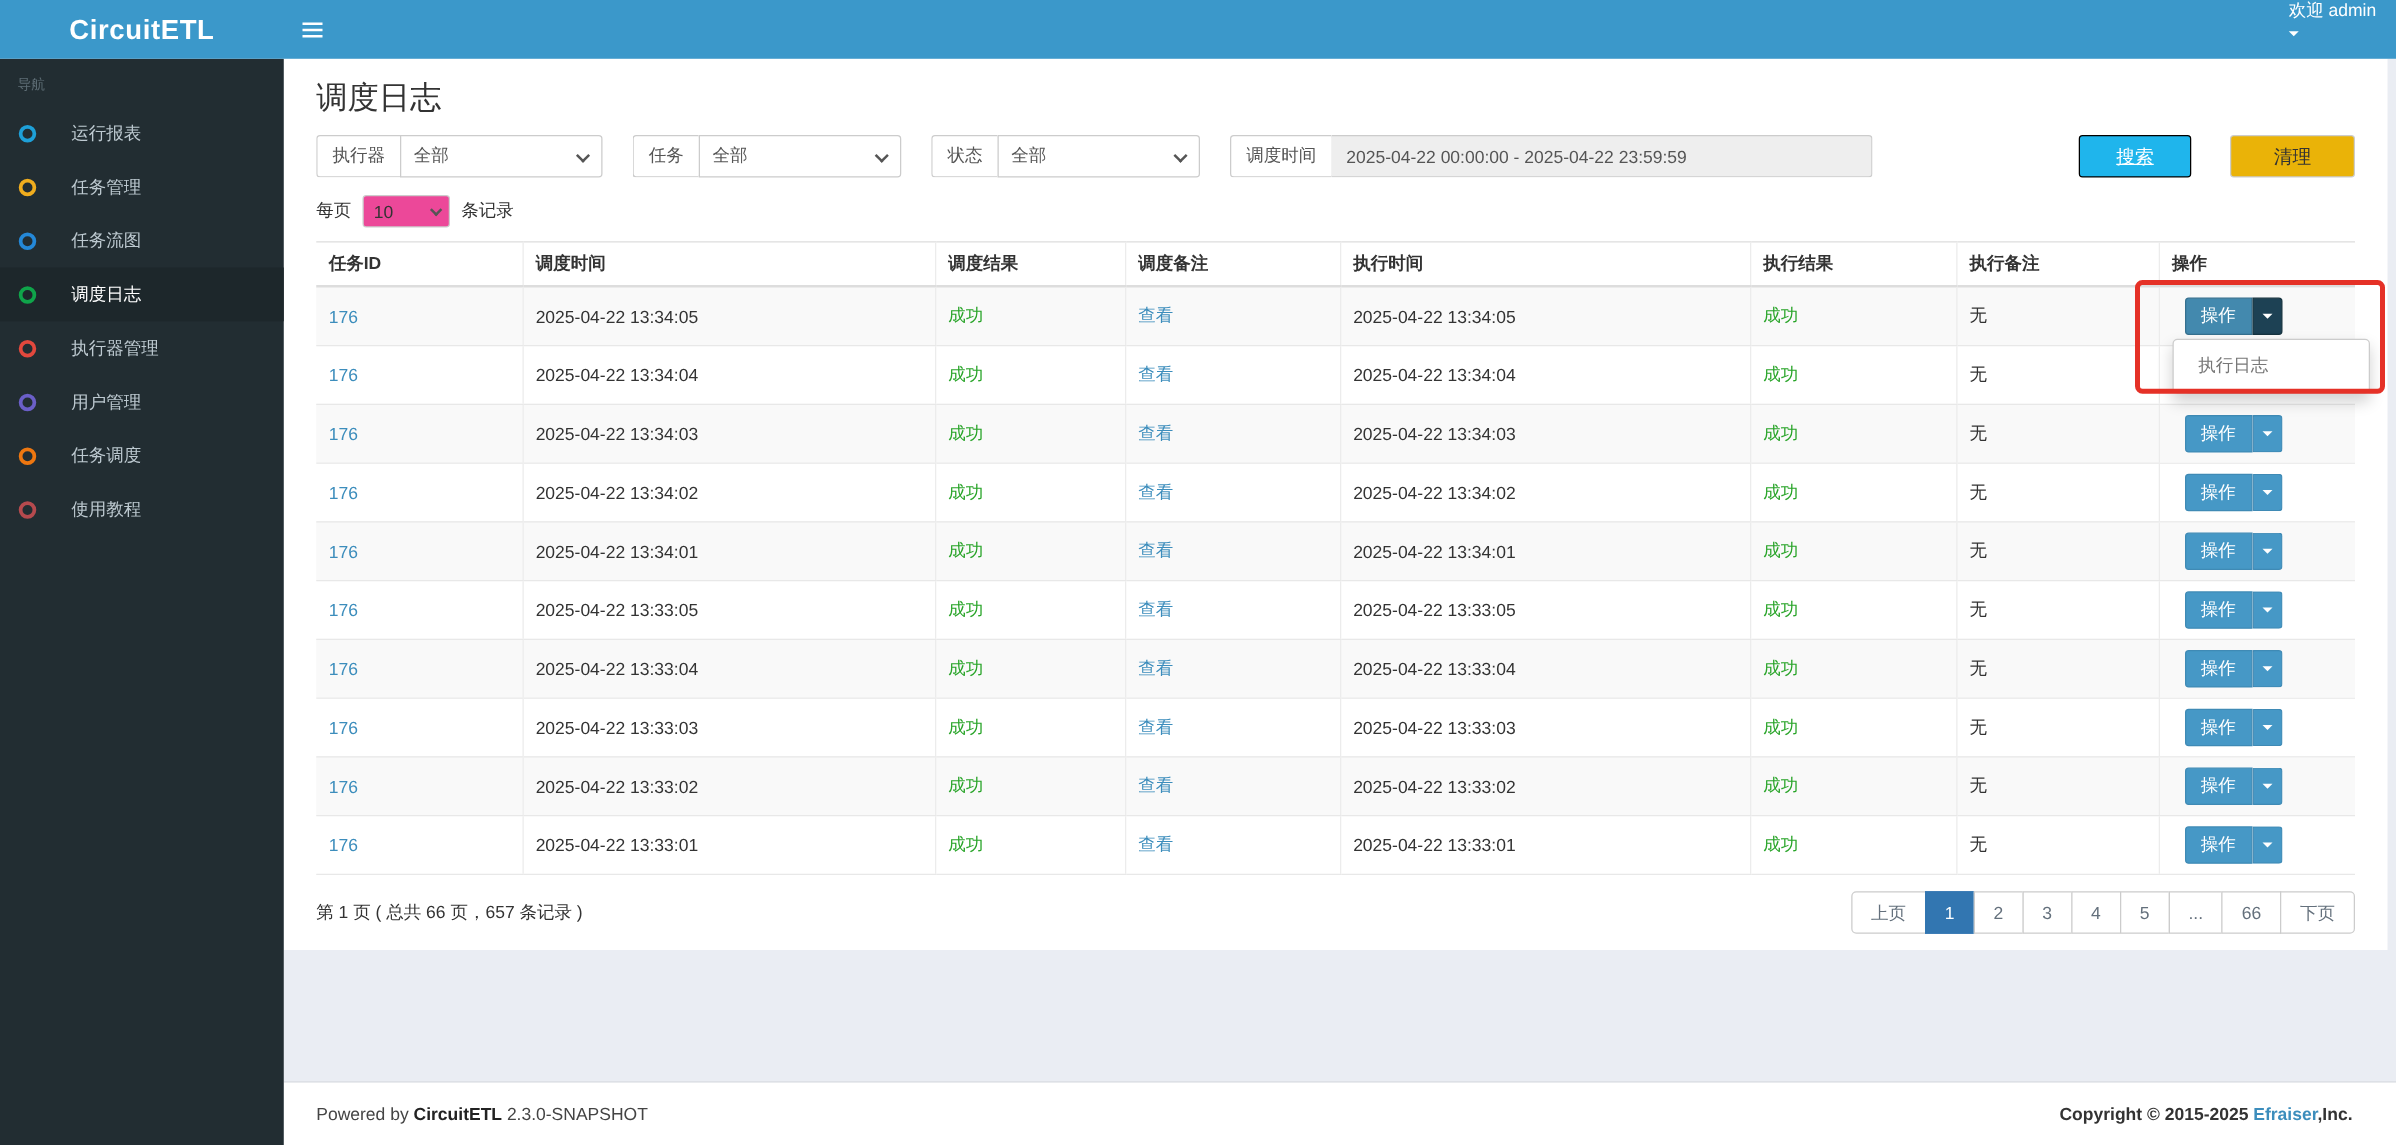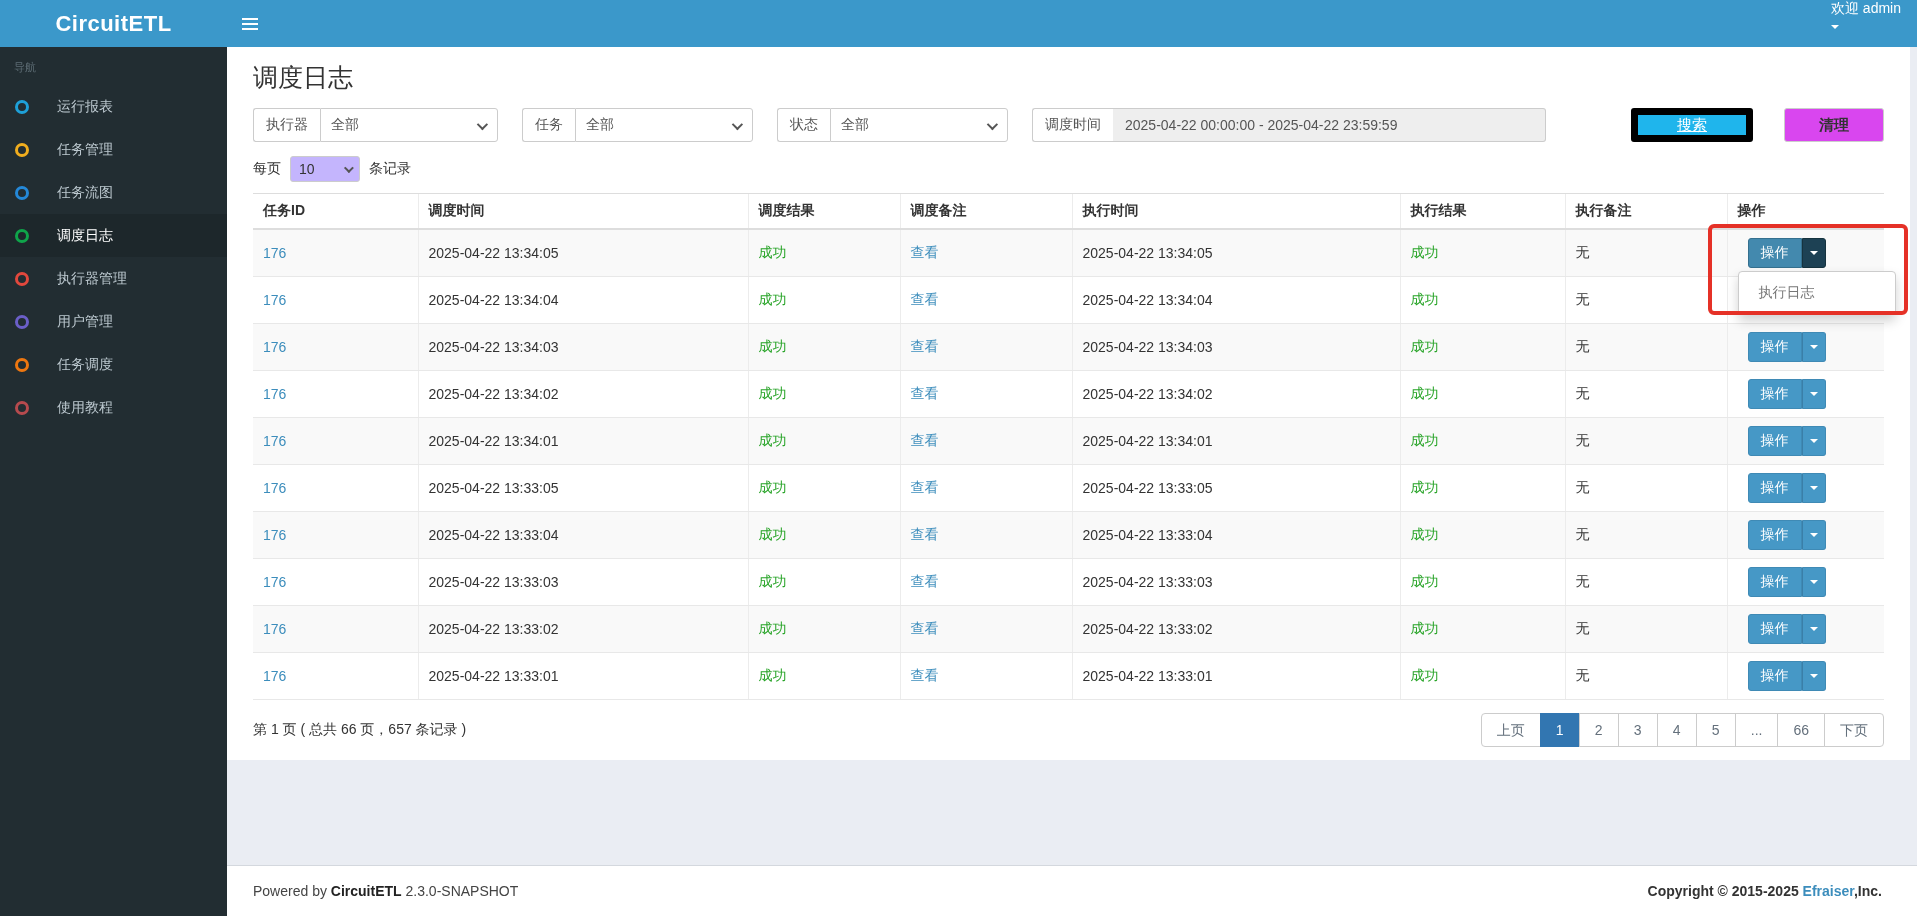--- a/index.html
+++ b/index.html
@@ -31,37 +31,37 @@
   
   .panel { position:absolute; left:227px; top:47px; width:1683px; height:713px;
     background:#fff; padding:0 26px; z-index:5; }
   .page-title { padding-top:14px; margin-bottom:14px; font-size:25px;
     font-weight:400; color:#333; }
 
   .filter-row { display:flex; align-items:center; height:34px; font-size:14px; }
   .igroup { display:flex; height:34px; }
   .ig-addon { border:1px solid #ccc; border-right:0; background:#fff; color:#555;
     padding:0 12px; display:flex; align-items:center; border-radius:3px 0 0 3px; white-space:nowrap; }
-  .ig-select { width:178px; border:1px solid #ccc; background:#fff; color:#555;
+  .ig-select { width:162px; border:1px solid #ccc; background:#fff; color:#555;
     display:flex; align-items:center; padding:0 10px; cursor:pointer;
     border-radius:0 3px 3px 0; position:relative; }
   .chev { position:absolute; right:12px; top:13px; width:8px; height:8px;
     border-right:2px solid #555; border-bottom:2px solid #555; transform:rotate(45deg) translateY(-2px); }
   .ig-date { width:433px; border:1px solid #ccc; border-left:0; background:#eee;
     color:#555; display:flex; align-items:center; padding:0 12px;
     border-radius:0 3px 3px 0; white-space:nowrap; }
   .gap32 { margin-right:24px; }
-  .btn-search { margin-left:auto; width:122px; height:34px; background:#1fb5ec;
-    border:7px solid #000000; border-radius:3px; color:#fff; font-size:15px; cursor:pointer;text-decoration:underline; }
-  .btn-clear { margin-left:31px; width:100px; height:34px; background:#d946ef;
-    border:1px solid #ccc; border-radius:3px; color:#333; font-size:15px; cursor:pointer;font-weight:bold; }
+  .btn-search { margin-left:auto; width:90px; height:34px; background:#1fb5ec;
+    border:1px solid #000000; border-radius:3px; color:#fff; font-size:15px; cursor:pointer;text-decoration:underline; }
+  .btn-clear { margin-left:31px; width:100px; height:34px; background:#eab308;
+    border:1px solid #ccc; border-radius:3px; color:#333; font-size:15px; cursor:pointer; }
 
   .pagesize-row { display:flex; align-items:center; gap:9px; margin:14px 0 11px 0;
     font-size:14px; color:#333; }
-  .ps-select { width:70px; height:26px; border:1px solid #ccc; background:#c4b5fd;
+  .ps-select { width:70px; height:26px; border:1px solid #ccc; background:#ec4899;
     border-radius:3px; display:flex; align-items:center; padding:0 8px; color:#333;
     position:relative; cursor:pointer; }
   .ps-select .chev { right:8px; top:9px; width:7px; height:7px; }
 
   
   table { width:100%; border-collapse:collapse; table-layout:fixed;
     font-size:14px; color:#333; }
   th { text-align:left; font-weight:bold; padding:8px 10px; height:34px;
     border-top:1px solid #ddd; border-bottom:2px solid #ddd; }
   th + th, td + td { border-left:1px solid #ececec; }

